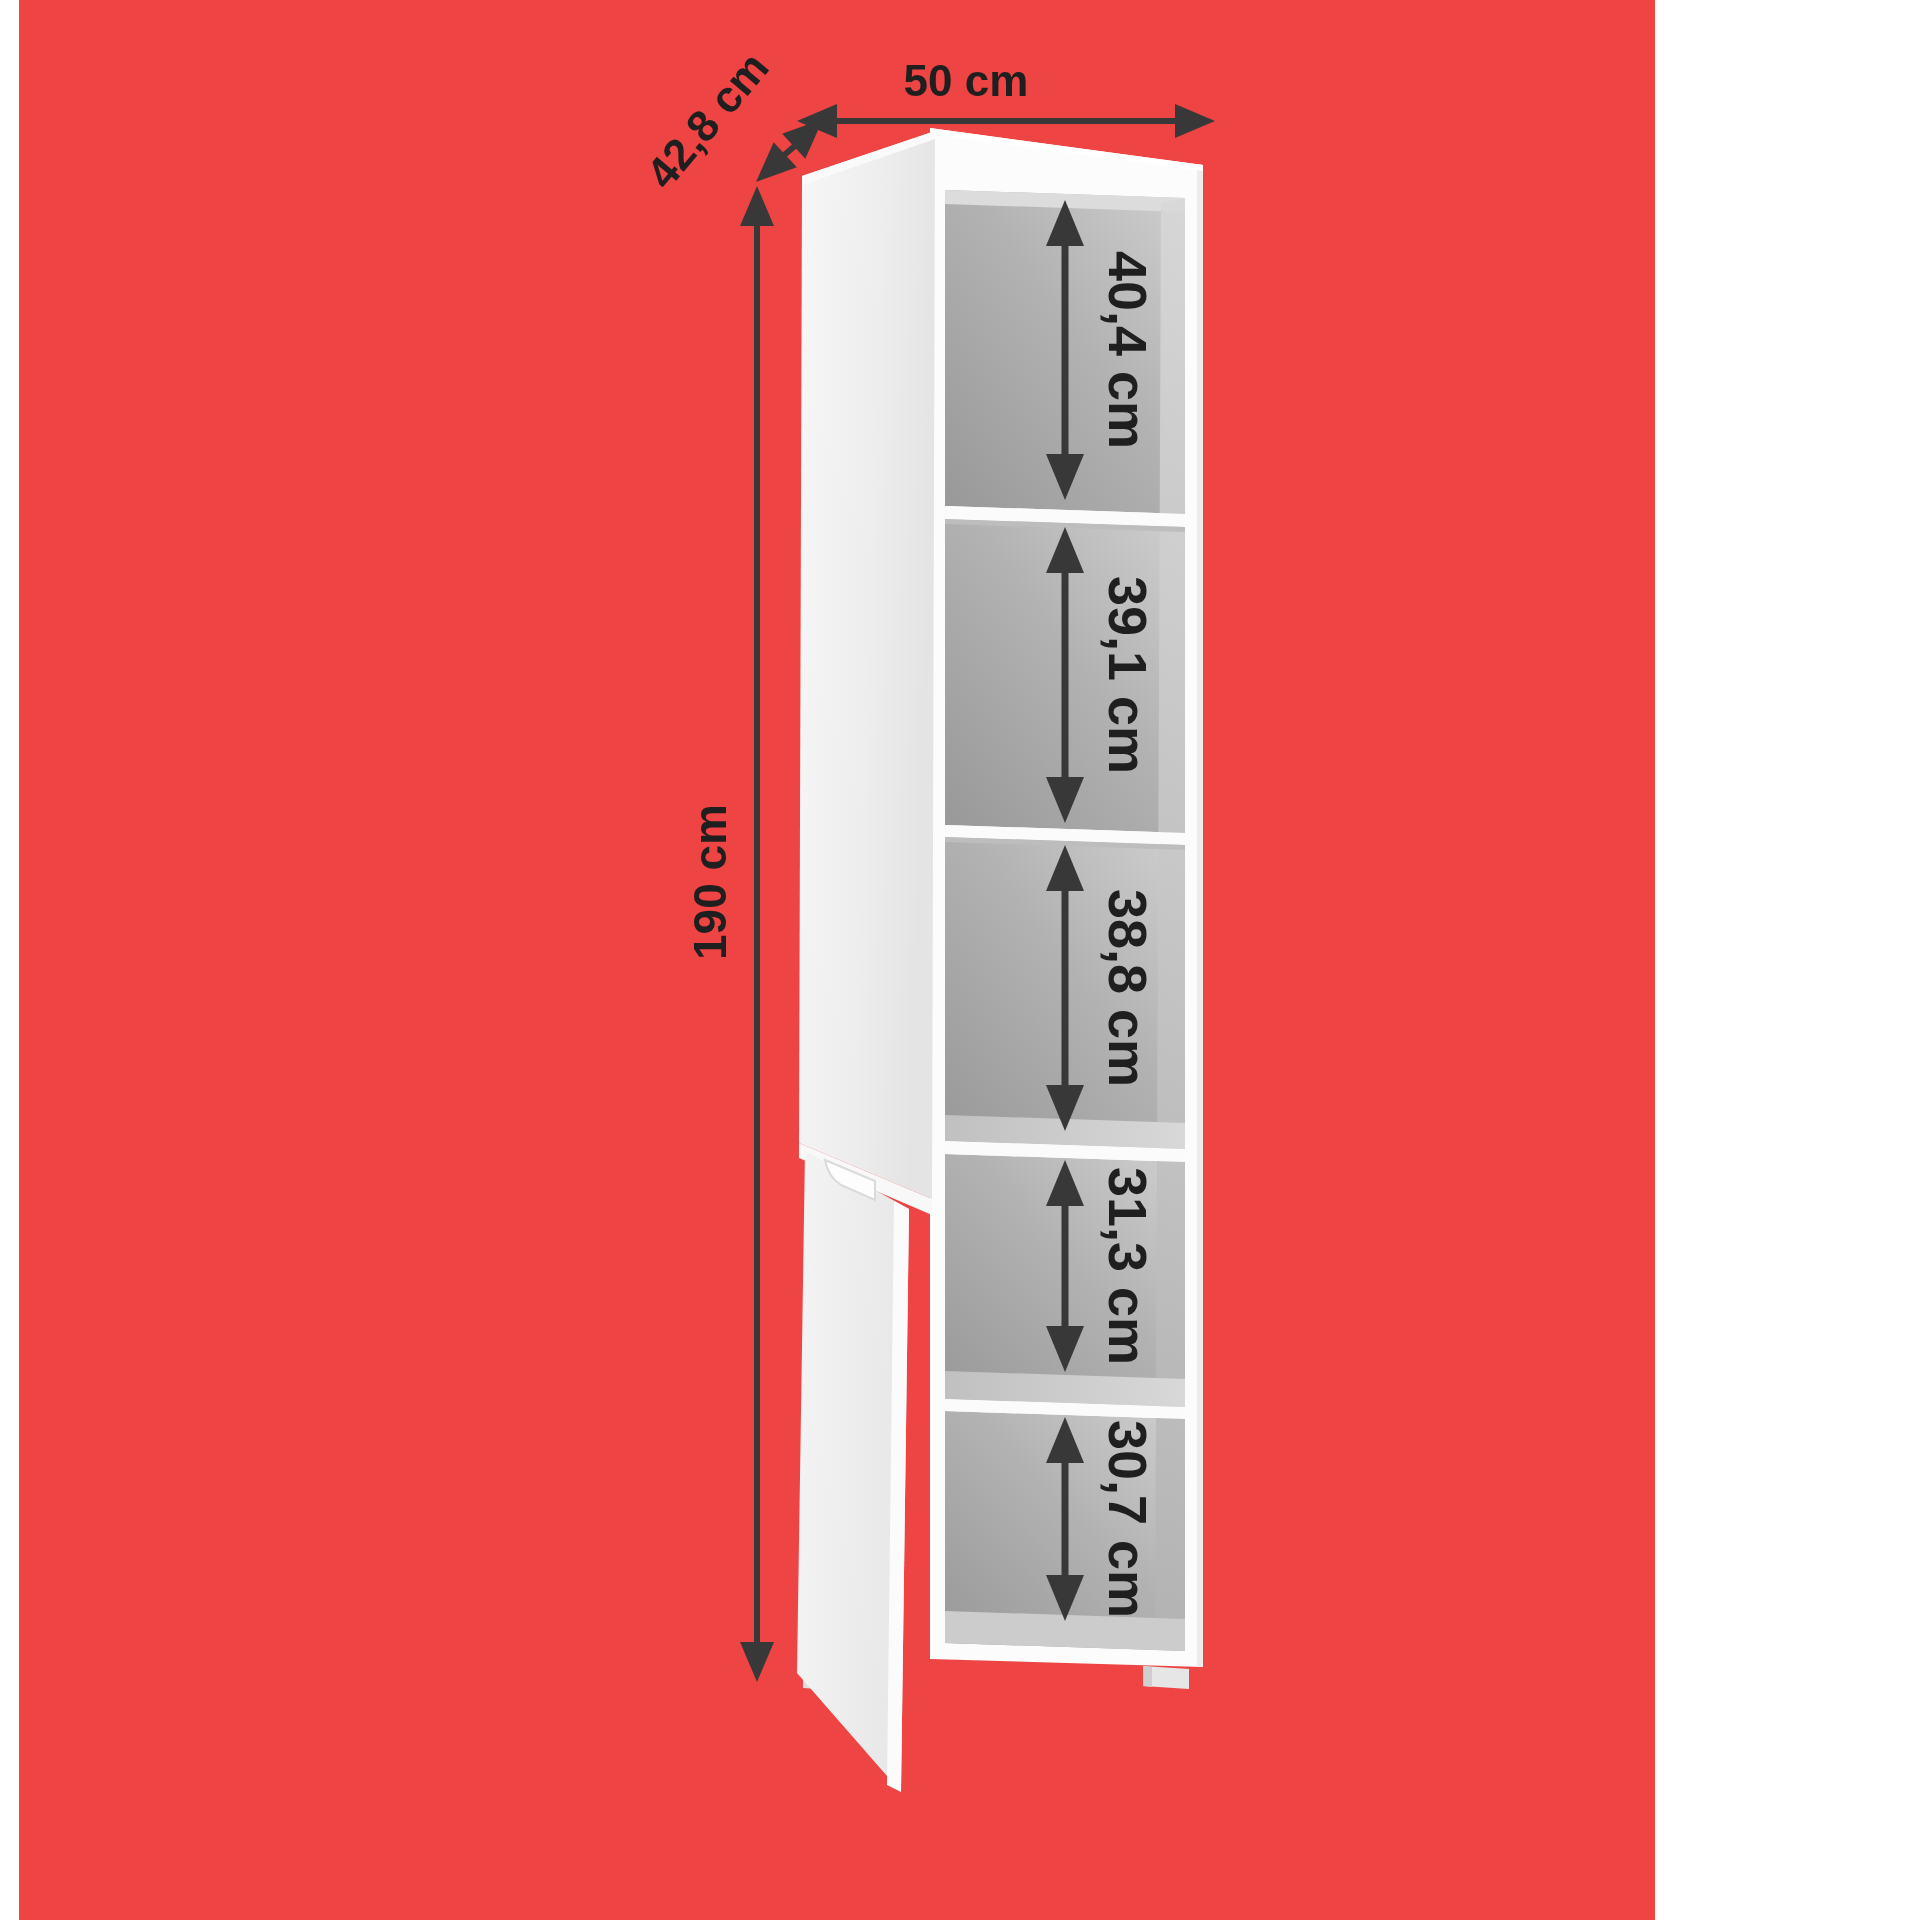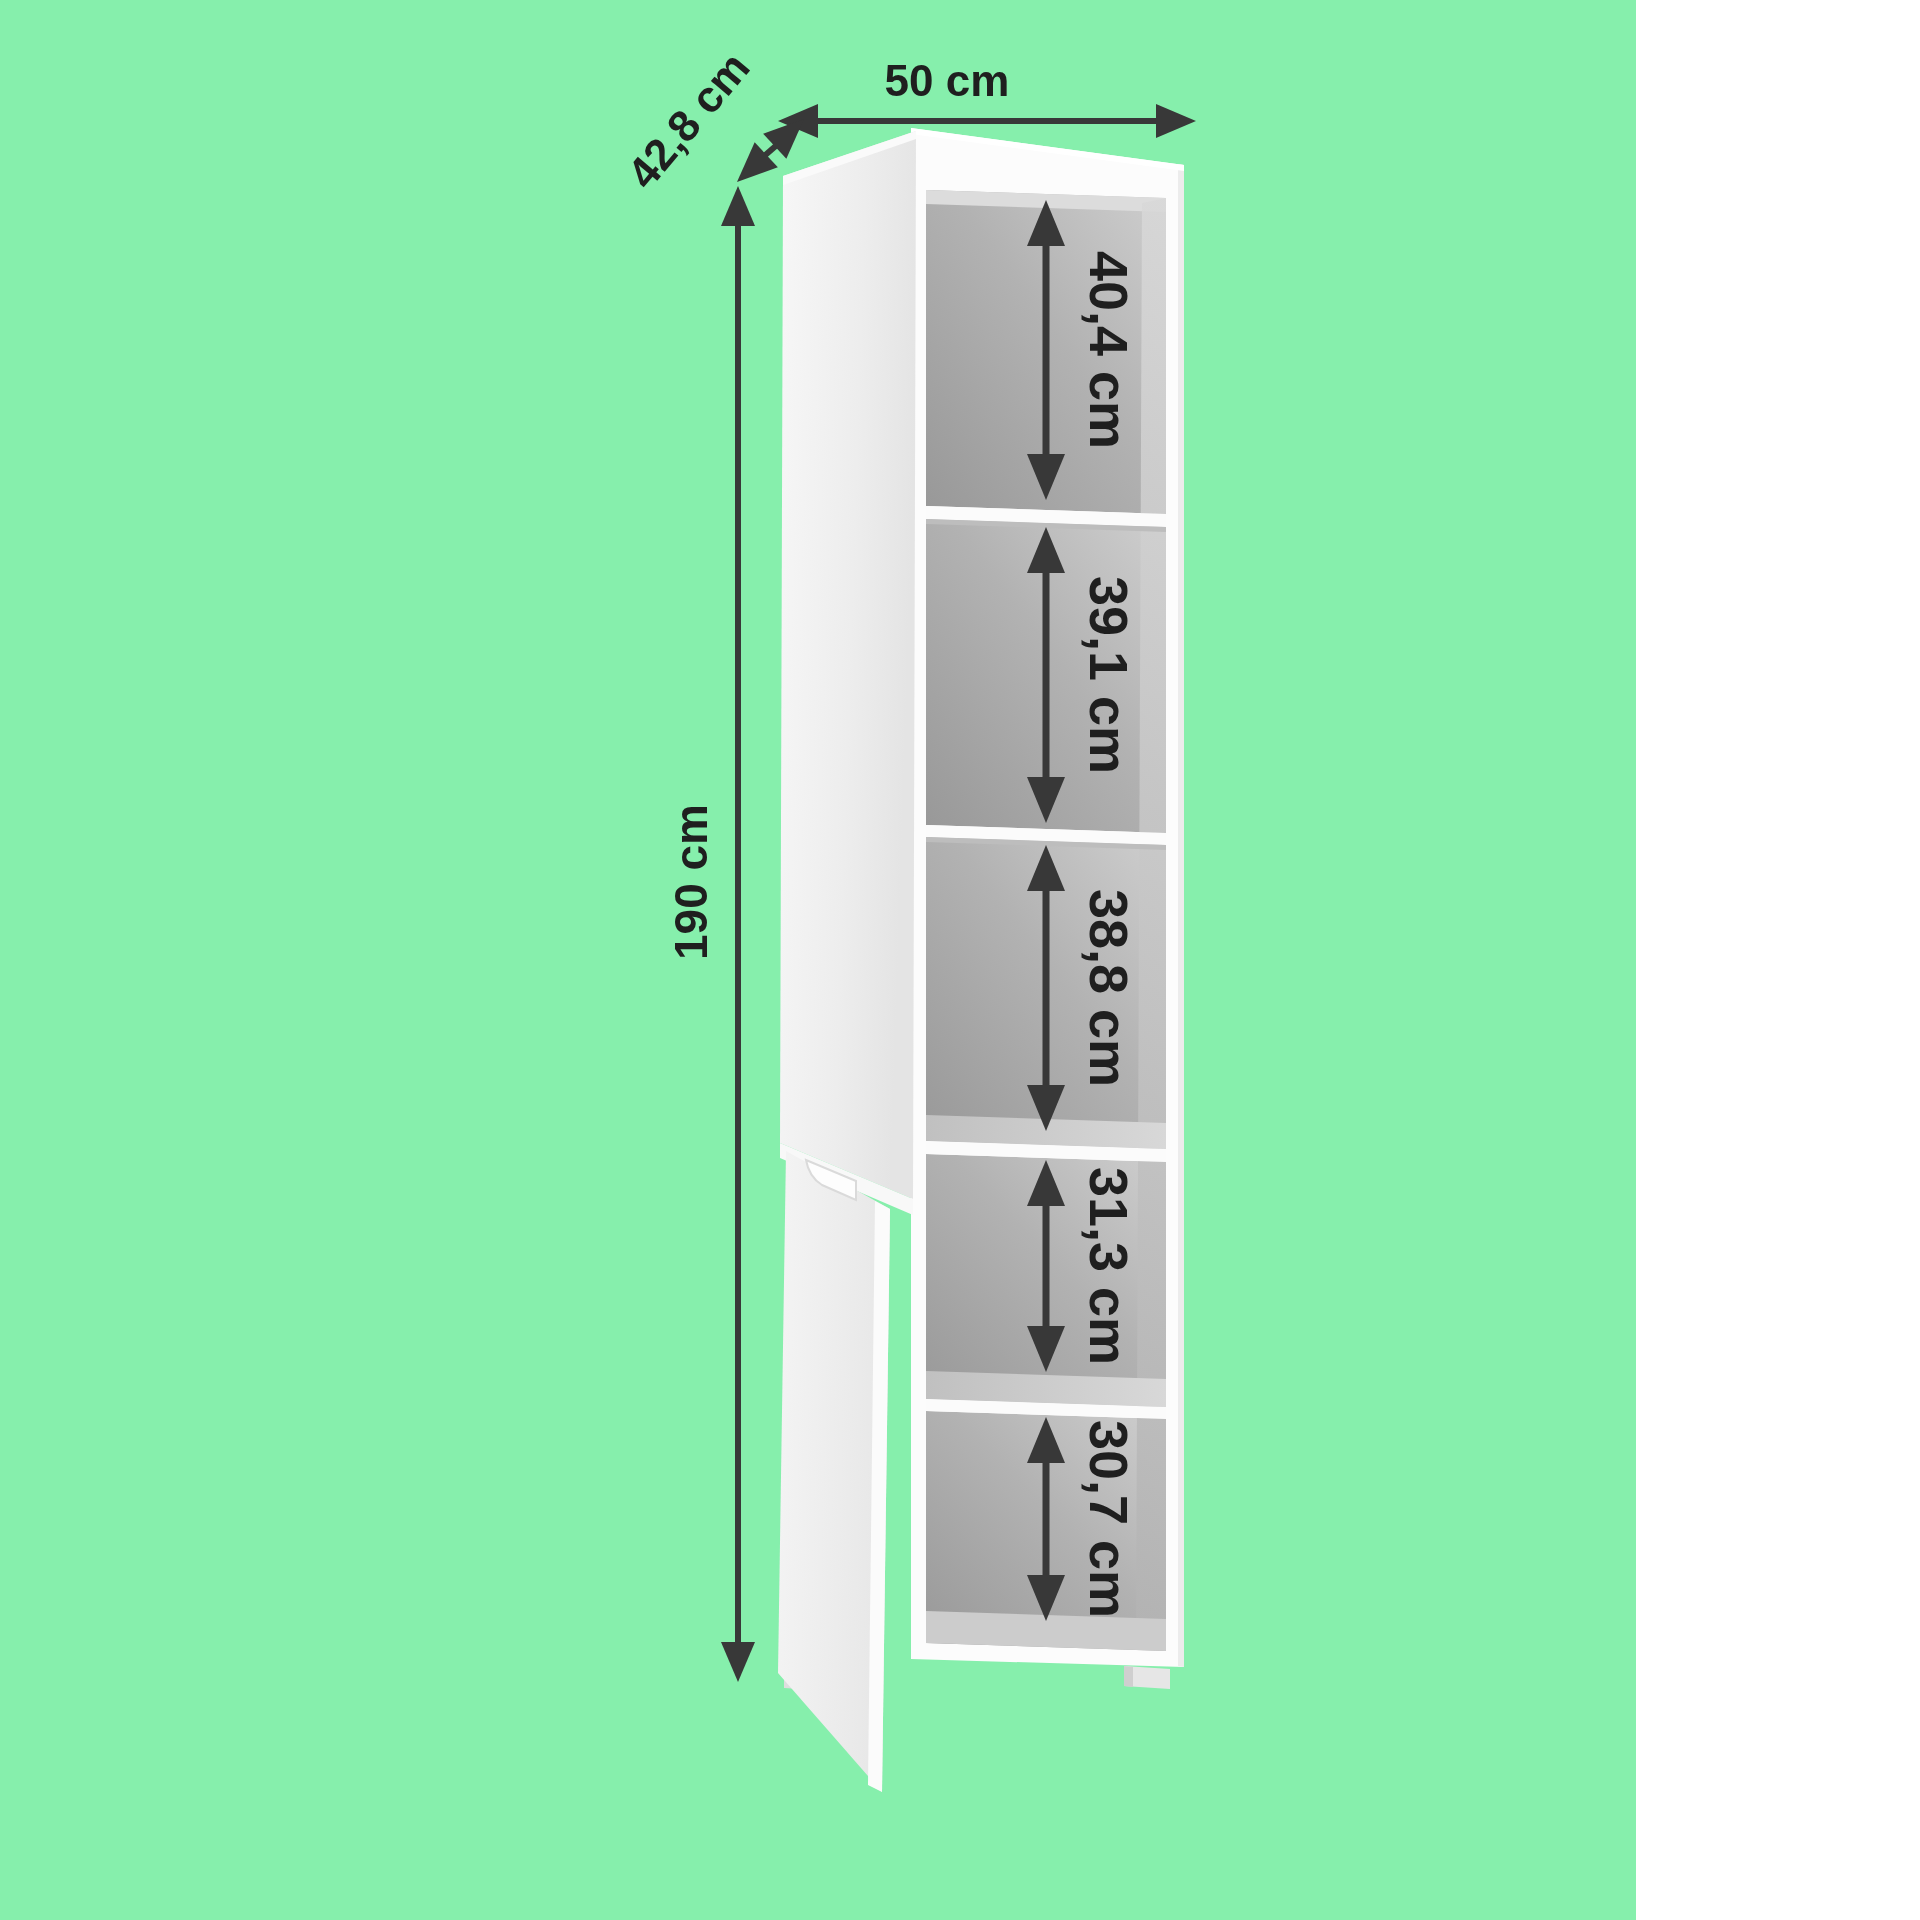--- a/index.html
+++ b/index.html
@@ -4,23 +4,24 @@
 <style>
   html, body {
     margin: 0;
     padding: 0;
     background: #ffffff;
   }
   .stage {
     position: relative;
     width: 1636px;
     height: 1920px;
-    background: #86efac;
+    background: #ef4444;
     overflow: hidden;
     font-family: "Liberation Sans", sans-serif;
+    margin-left: 19px;
   }
   svg { display: block; }
   text {
     font-family: "Liberation Sans", sans-serif;
     font-weight: bold;
     fill: #1f1f1f;
   }
   .dim-label   { font-size: 44px; }
   .dim-label-h { font-size: 46px; }
   .shelf-label { font-size: 54px; }

